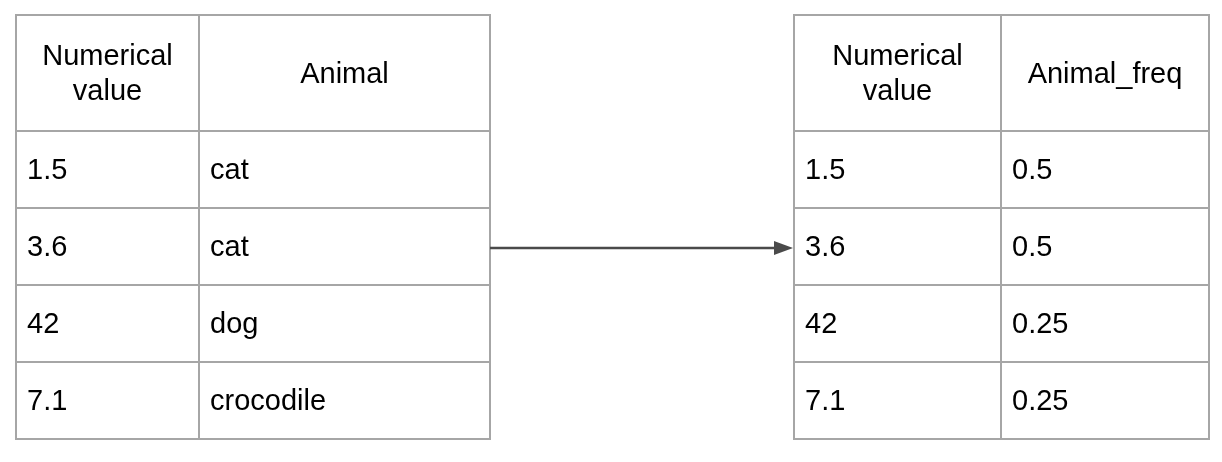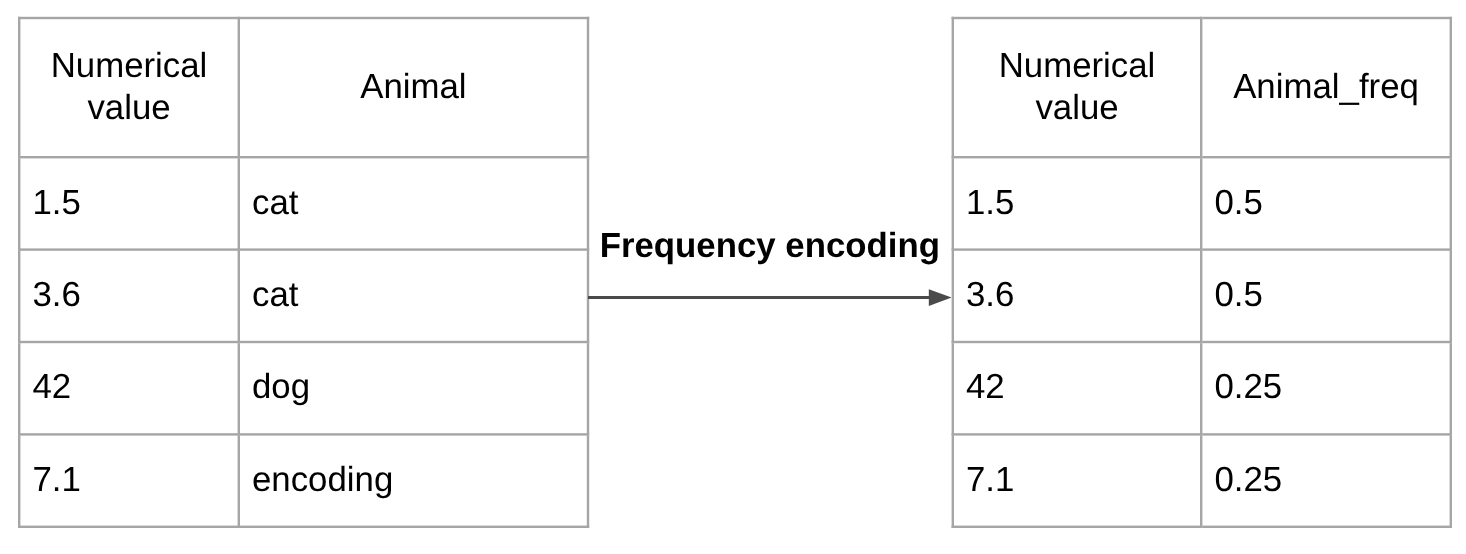--- a/index.html
+++ b/index.html
@@ -83,26 +83,25 @@
       <tr class="data-row">
         <td class="val-cell">3.6</td>
         <td class="lbl-cell">cat</td>
       </tr>
       <tr class="data-row">
         <td class="val-cell">42</td>
         <td class="lbl-cell">dog</td>
       </tr>
       <tr class="data-row">
         <td class="val-cell">7.1</td>
-        <td class="lbl-cell">encoding</td>
+        <td class="lbl-cell">crocodile</td>
       </tr>
     </tbody>
   </table>
 
-  <div class="arrow-label">Frequency encoding</div>
   <svg class="arrow-svg" viewBox="0 0 303 24" aria-hidden="true">
     <line x1="0" y1="12" x2="285" y2="12" stroke="#4a4a4a" stroke-width="2.5"></line>
     <polygon points="284,5 303,12 284,19" fill="#4a4a4a"></polygon>
   </svg>
 
   <table class="tbl tbl-right">
     <colgroup>
         <col style="width:207px">
         <col style="width:208px">
       </colgroup>

